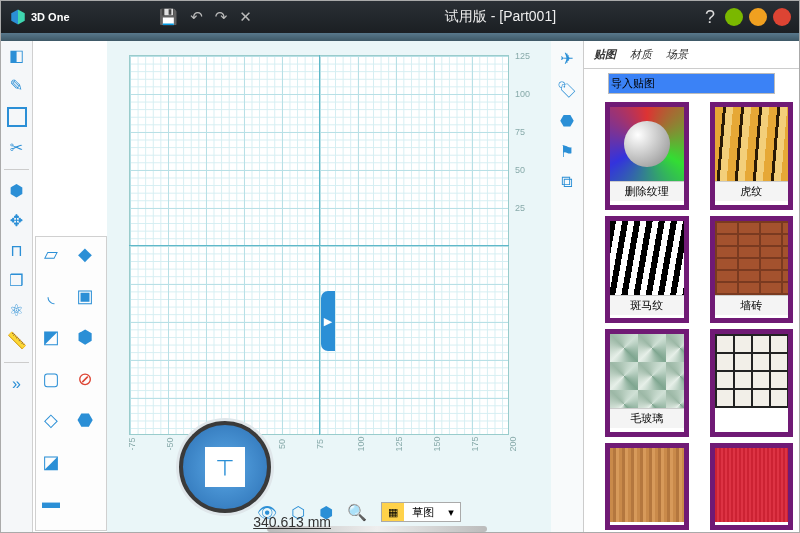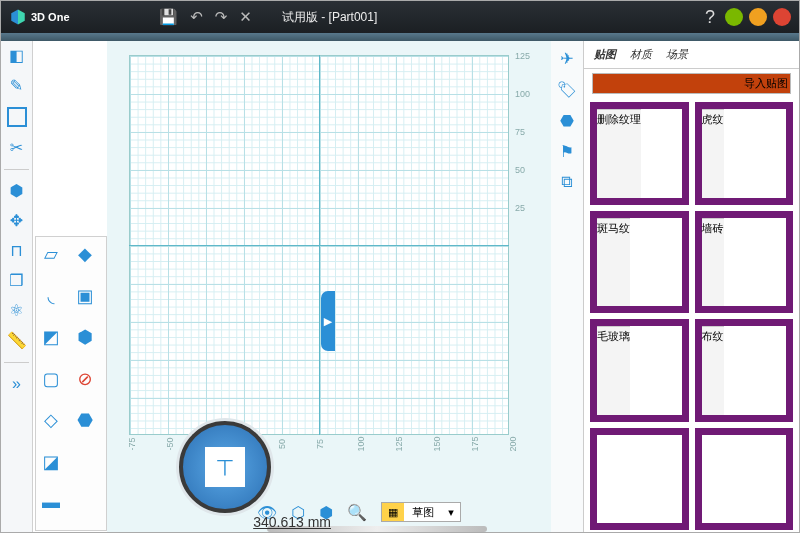--- a/index.html
+++ b/index.html
@@ -2,21 +2,21 @@
 <html><head>
 <meta charset="utf-8">
 <style>
 *{box-sizing:border-box;margin:0;padding:0;font-family:"Microsoft YaHei",Arial,sans-serif;font-size:11px;}
 body{width:800px;height:533px;overflow:hidden;background:#fff;border:1px solid #aaa;}
 .titlebar{height:32px;background:linear-gradient(#2a2f35,#1b1f23);display:flex;align-items:center;color:#fff;padding:0 8px;}
 .logo{display:flex;align-items:center;gap:4px;font-size:15px;font-weight:bold;}
 .logo-icon{width:18px;height:18px;}
 .tb-icons{display:flex;gap:12px;margin-left:90px;}
 .tb-icons span{color:#bbb;font-size:15px;cursor:pointer;}
-.tb-title{flex:1;text-align:left;margin-left:30px;font-size:12px;color:#eee;}
+.tb-title{flex:1;text-align:center;margin-left:44px;font-size:14px;color:#eee;}
 .win-btns{display:flex;gap:6px;align-items:center;}
 .win-help{font-size:18px;color:#ddd;margin-right:10px;}
 .circ{width:18px;height:18px;border-radius:50%;display:inline-block;}
 .sub-bar{height:8px;background:linear-gradient(#58788c,#3e5866);}
 .main{display:flex;height:493px;}
 .left-rail{width:32px;background:#f5f7f9;border-right:1px solid #d0d0d0;display:flex;flex-direction:column;align-items:center;padding-top:6px;gap:12px;}
 .left-rail .ico{width:18px;height:18px;color:#2b8fd6;font-size:16px;text-align:center;line-height:18px;cursor:pointer;}
 .left-rail .box-sel{width:20px;height:20px;border:2px solid #2b8fd6;}
 .left-rail .sep{width:80%;height:1px;background:#ccc;}
 .tool-panel{width:72px;background:#fdfdfd;border:1px solid #d0d0d0;margin:195px 0 0 2px;align-self:flex-start;height:295px;padding:6px 4px;display:grid;grid-template-columns:1fr 1fr;gap:10px 6px;}
@@ -38,23 +38,23 @@
 .sketch-dd .icon-seg{background:#ffd24a;width:22px;justify-content:center;}
 .slider{position:absolute;left:160px;bottom:2px;width:220px;height:6px;border-radius:3px;background:linear-gradient(90deg,#bbb,#eee,#bbb);}
 .status{position:absolute;right:220px;bottom:4px;font-size:14px;color:#333;text-decoration:underline;}
 .right-col{width:32px;background:#f8fafb;display:flex;flex-direction:column;align-items:center;gap:12px;padding-top:8px;}
 .right-col .ic{color:#2b8fd6;font-size:16px;cursor:pointer;}
 .expand-tab{position:absolute;right:216px;top:250px;width:14px;height:60px;background:#2b8fd6;border-radius:7px 0 0 7px;display:flex;align-items:center;justify-content:center;color:#fff;cursor:pointer;}
 .panel{width:216px;background:#fff;border-left:1px solid #ccc;display:flex;flex-direction:column;}
 .tabs{display:flex;gap:14px;padding:6px 10px;border-bottom:1px solid #ccc;font-style:italic;}
 .tabs span{cursor:pointer;color:#333;}
 .tabs .active{font-weight:bold;}
-.import{margin:4px 8px;padding:2px;text-align:right;border:1px solid #bbb;background:#c2410c;cursor:pointer;}
+.import{margin:4px 24px;padding:2px;text-align:left;border:1px solid #bbb;background:#3b82f6;cursor:pointer;}
 .tex-grid{flex:1;overflow:auto;padding:4px 6px;display:grid;grid-template-columns:1fr 1fr;gap:6px;}
-.tex{border:7px solid #701a75;display:flex;flex-direction:row;cursor:pointer;}
+.tex{border:5px solid #701a75;display:flex;flex-direction:column;cursor:pointer;margin-left:15px;}
 .tex .sw{height:74px;}
 .tex .lab{text-align:center;padding:2px 0;background:#f4f4f4;border-top:1px solid #ccc;}
 .sw-del{background:conic-gradient(#d33,#3d3,#33d,#d33);position:relative;}
 .sw-del::after{content:"";position:absolute;inset:14px;border-radius:50%;background:radial-gradient(circle at 30% 30%,#fff,#888);}
 .sw-zebra{background:repeating-linear-gradient(100deg,#000 0 6px,#fff 6px 12px);}
 .sw-tiger{background:repeating-linear-gradient(95deg,#e6a836 0 8px,#2a1a05 8px 11px,#f3cf7a 11px 18px);}
 .sw-leopard{background:#e8c878;background-image:radial-gradient(circle,#4a2d0a 3px,transparent 4px),radial-gradient(circle,#4a2d0a 3px,transparent 4px);background-size:16px 16px,16px 16px;background-position:0 0,8px 8px;}
 .sw-marble{background:linear-gradient(135deg,#f6f6f6,#ddd 40%,#f9f9f9 60%,#e2e2e2);}
 .sw-frost{background:conic-gradient(from 45deg,#cfe0d5,#7fa690,#e6efe8,#9cb8a6,#cfe0d5);background-size:28px 28px;}
 .sw-brick{background:#a4522e;background-image:linear-gradient(#7a3a20 2px,transparent 2px),linear-gradient(90deg,#7a3a20 2px,transparent 2px);background-size:22px 12px;}
@@ -198,21 +198,20 @@
         <div class="tex">
           <div class="sw sw-brick"></div>
           <div class="lab">墙砖</div>
         </div>
         <div class="tex">
           <div class="sw sw-frost"></div>
           <div class="lab">毛玻璃</div>
         </div>
         <div class="tex">
           <div class="sw sw-cloth"></div>
-          <div class="lab">布纹</div>
         </div>
         <div class="tex">
           <div class="sw sw-wood"></div>
         </div>
         <div class="tex">
           <div class="sw sw-red"></div>
         </div>
       </div>
   </div>
 

